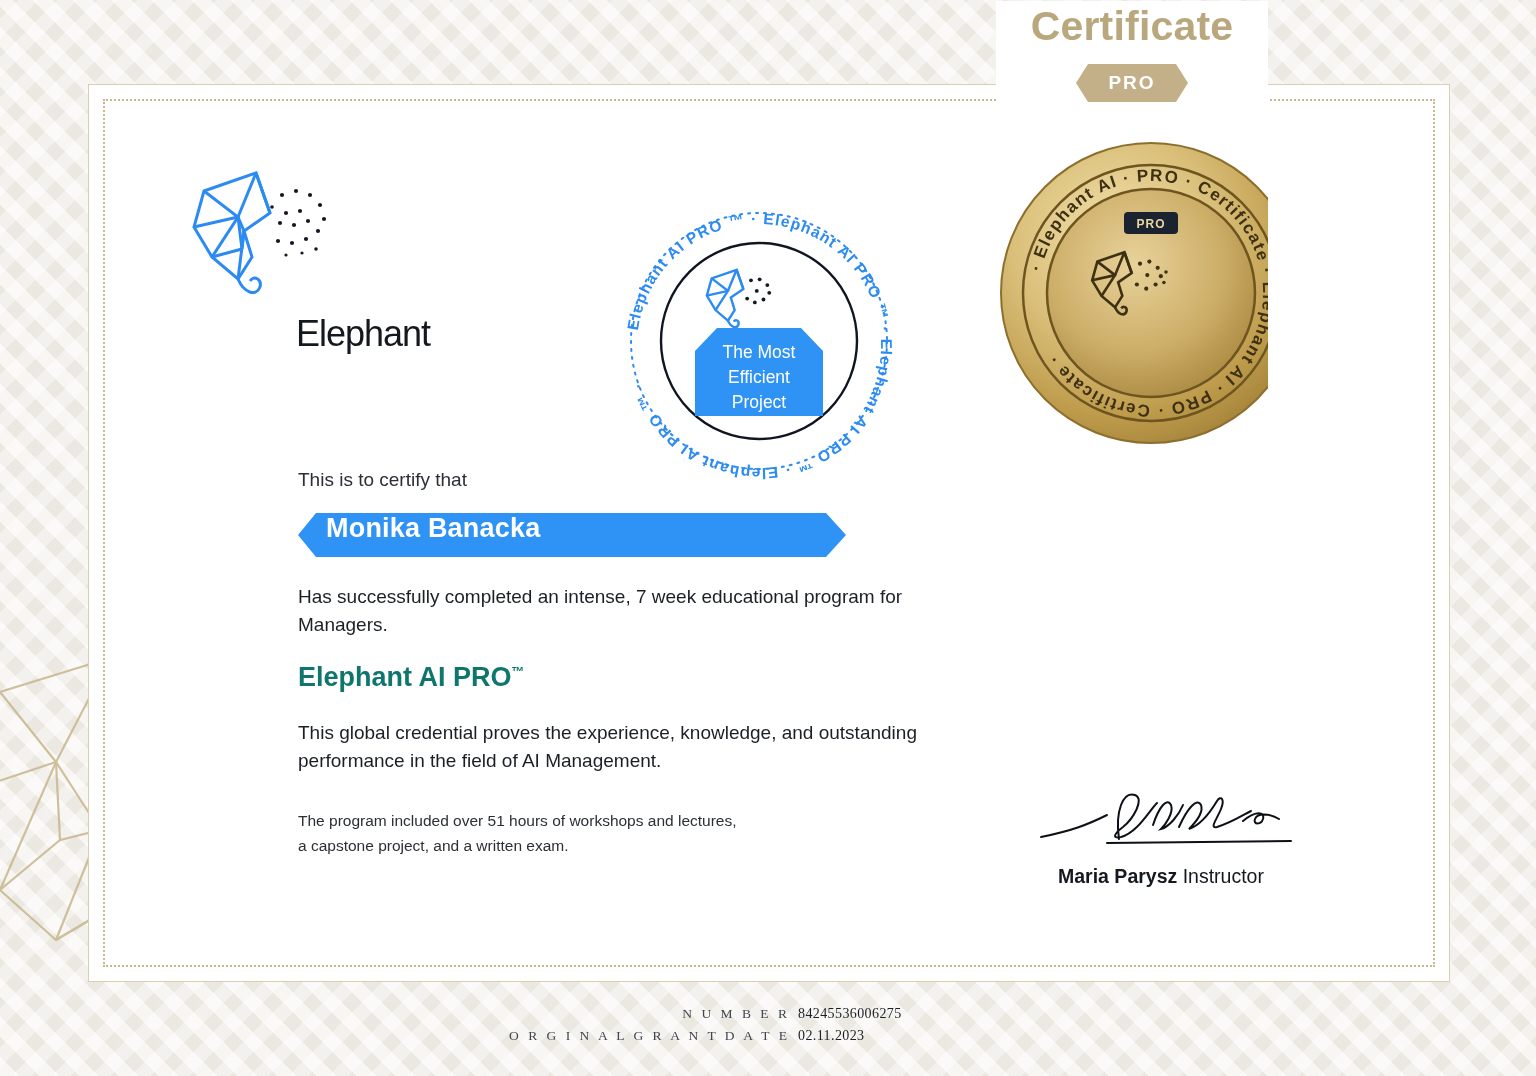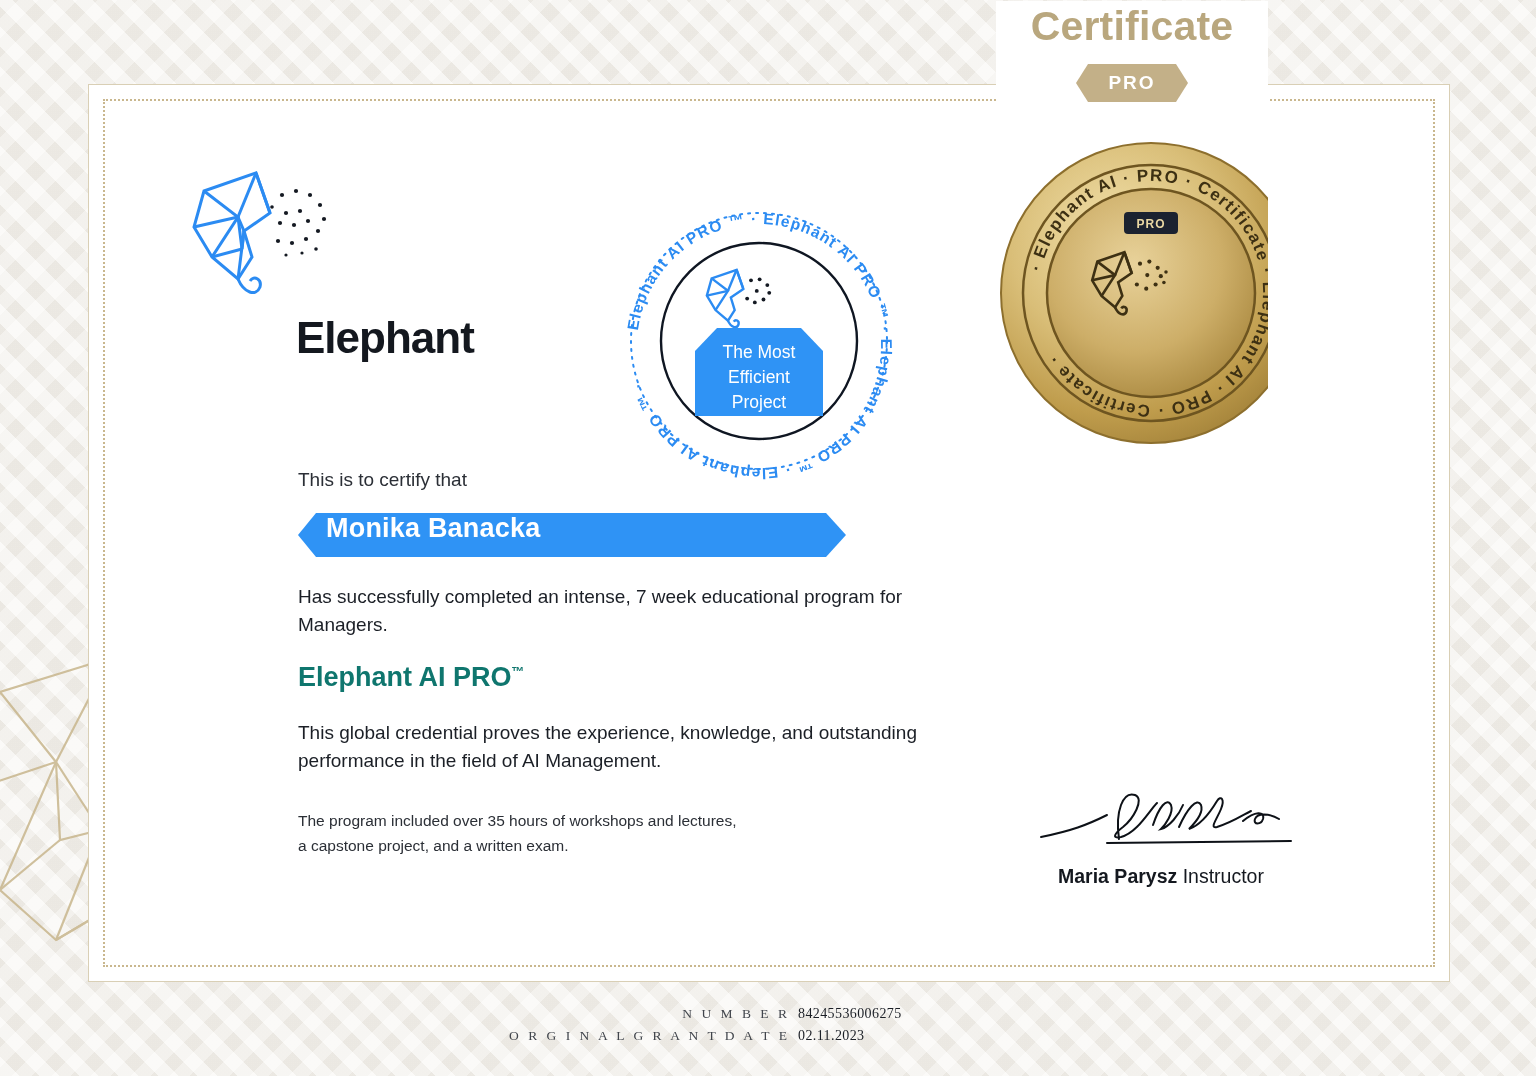--- a/index.html
+++ b/index.html
@@ -109,22 +109,22 @@
   .logo-block {
     position: absolute;
     left: 185px;
     top: 160px;
     width: 420px;
   }
   .brand-text {
     position: absolute;
     left: 110px;
     top: 155px;
-    font-size: 44px;
-    font-weight: bold;
+    font-size: 36px;
+    font-weight: normal;
     line-height: 0.98;
     color: #14181f;
     letter-spacing: -1px;
   }
   .brand-ai {
     color: #2b8bf2;
   }
 
   .badge-circle {
     position: absolute;
@@ -339,21 +339,21 @@
 
     <p class="para">Has successfully completed an intense, 7 week educational program for Managers.</p>
 
     <p class="course-name">
       <span>Elephant AI PRO</span><sup>™</sup>
     </p>
 
     <p class="para">This global credential proves the experience, knowledge, and outstanding performance in the field of AI Management.</p>
 
     <p class="small-note">
-      <span>The program included over 35 hours of workshops and lectures,</span><br>
+      <span>The program included over 51 hours of workshops and lectures,</span><br>
       <span>a capstone project, and a written exam.</span>
     </p>
   </div>
 
   <div class="sig-block" style="left:922px; top:696px;">
     <svg class="sig-svg" width="300" height="70" viewBox="0 0 300 70">
       <g fill="none" stroke="#0d1117" stroke-width="2" stroke-linecap="round">
         <path d="M108 58 C 104 30, 112 10, 124 14 C 134 18, 122 38, 112 46 C 104 52, 100 58, 110 56 C 126 52, 138 30, 146 22"></path>
         <path d="M142 44 C 148 26, 156 16, 160 24 C 163 32, 154 44, 150 48 C 158 46, 168 34, 172 24"></path>
         <path d="M168 46 C 176 28, 186 16, 190 24 C 193 32, 182 44, 178 48 C 190 44, 200 30, 206 20 C 210 14, 214 18, 210 28 C 206 38, 198 48, 206 46 C 220 42, 232 34, 240 30"></path>

